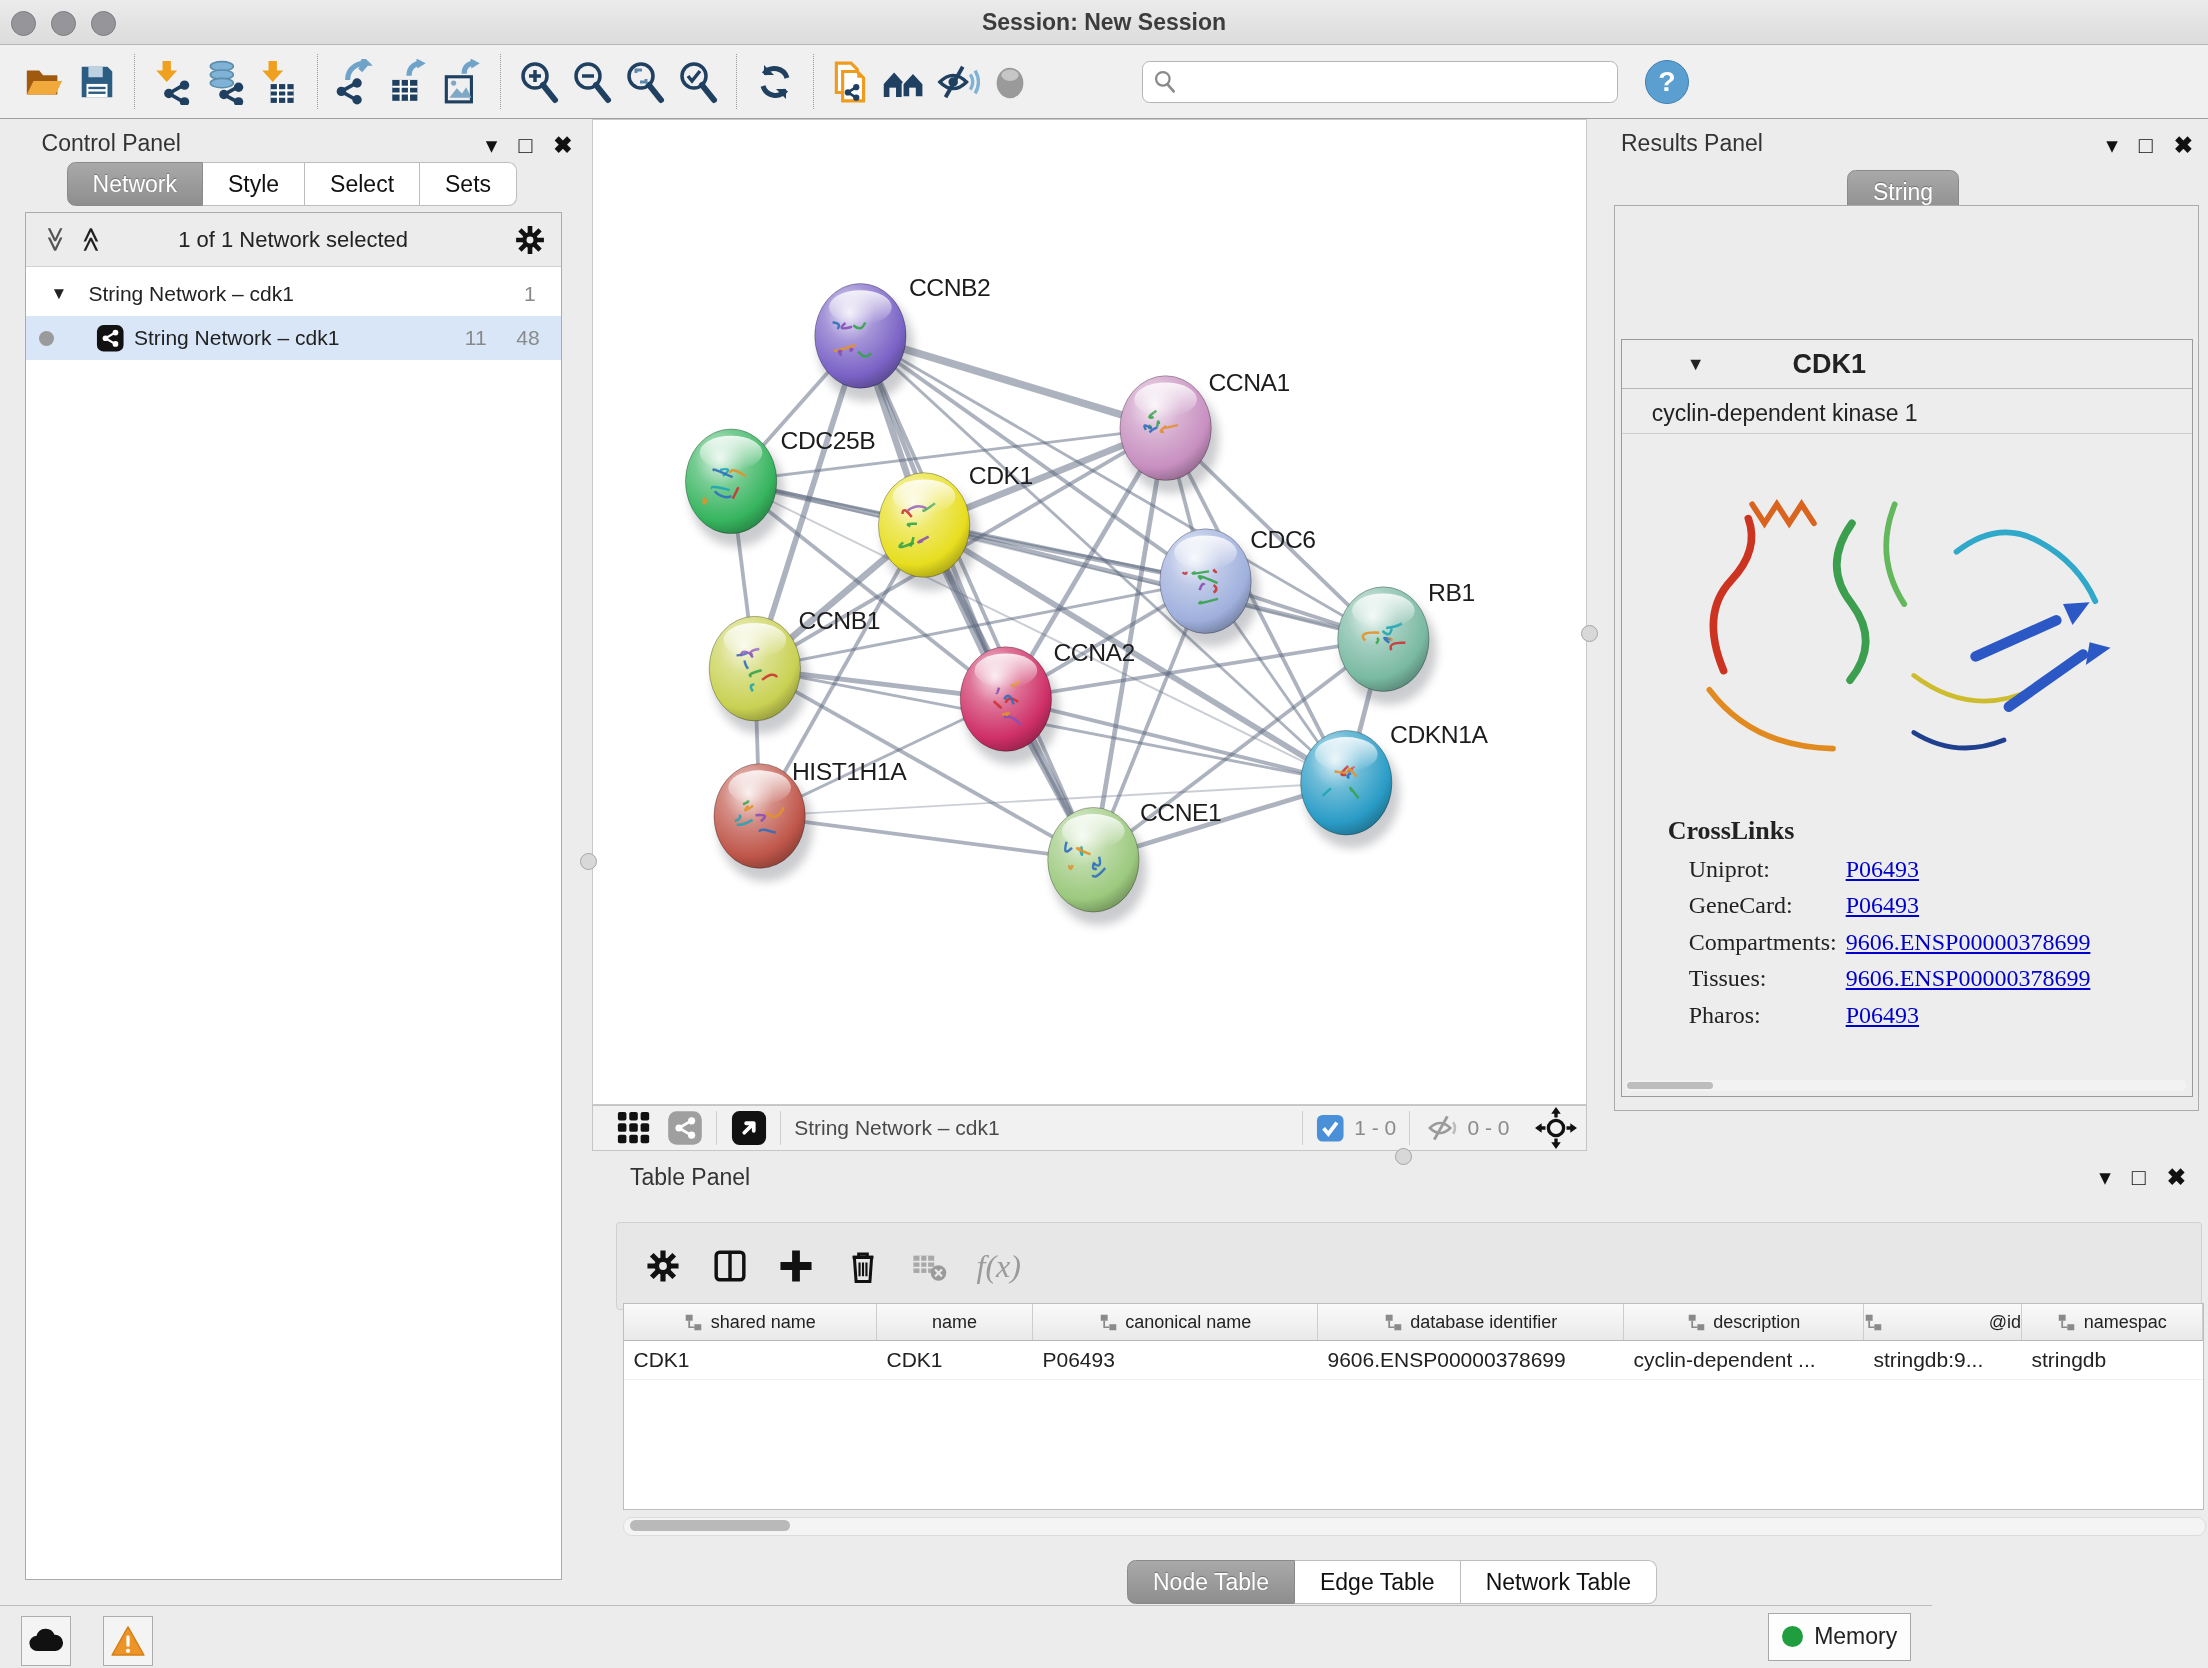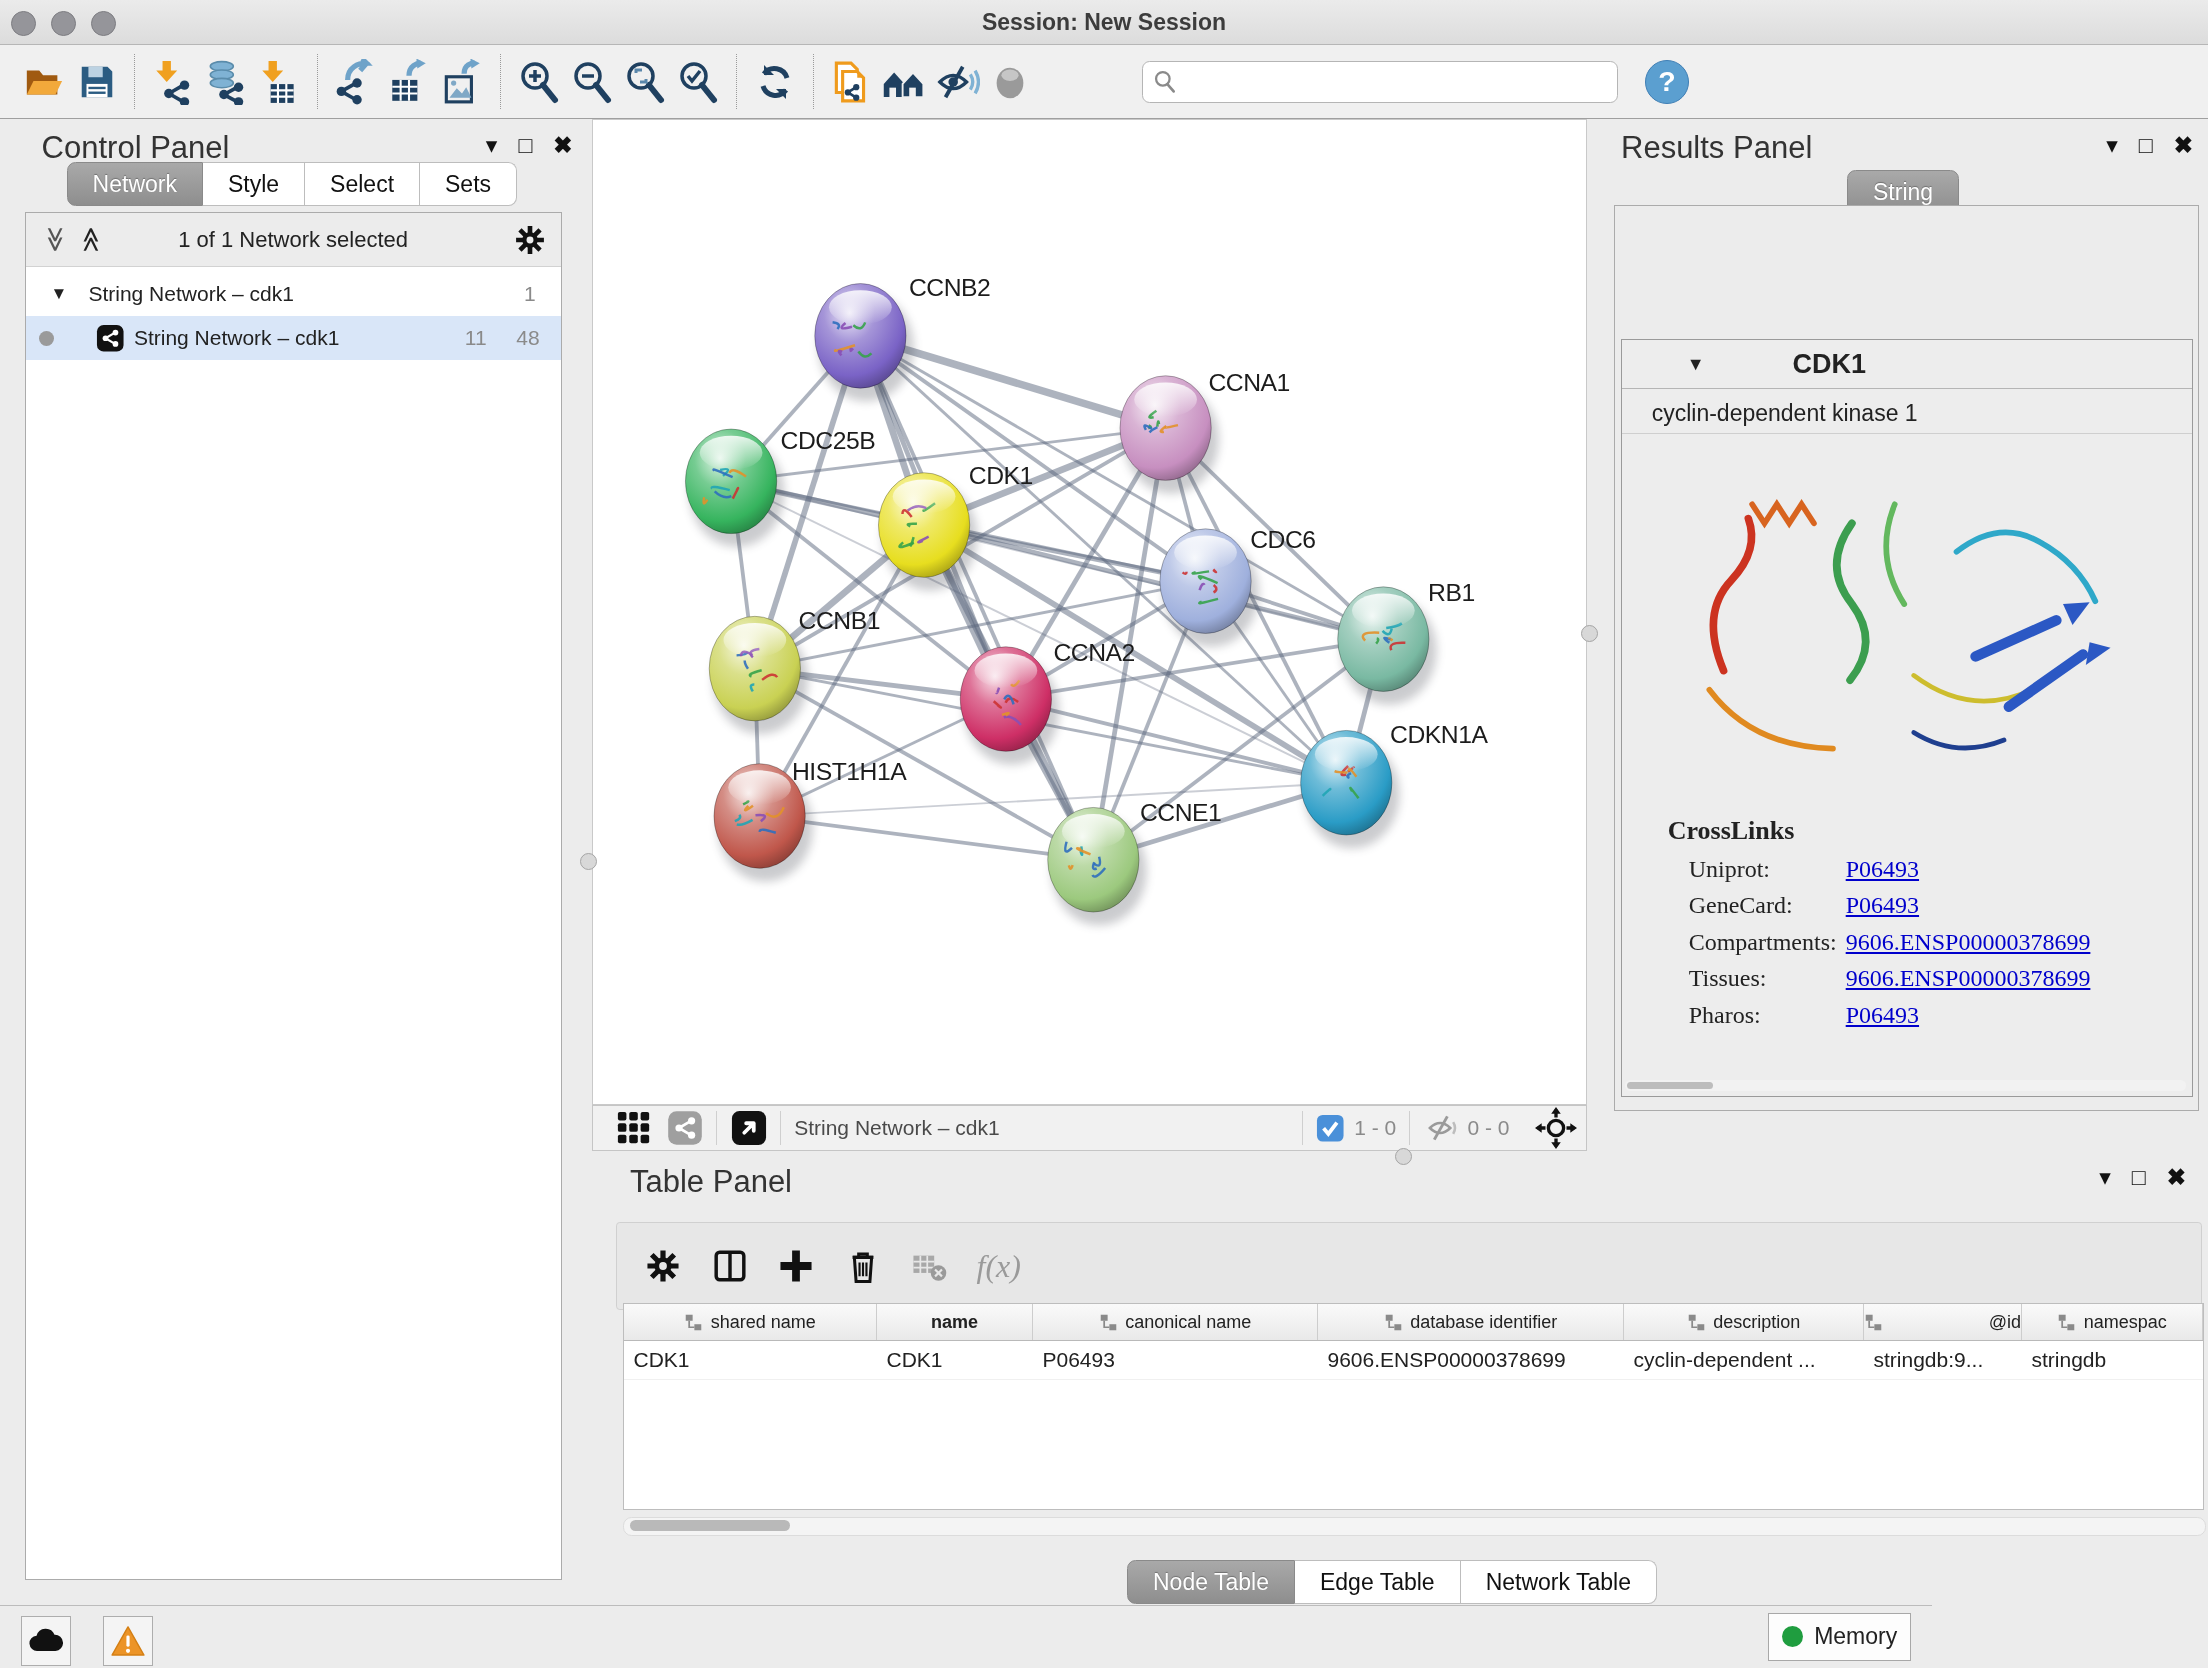--- a/index.html
+++ b/index.html
@@ -19,21 +19,21 @@
   .tbtn{width:53px;height:57px;display:flex;align-items:center;justify-content:center;flex:0 0 auto;}
   .tsep{width:0;height:55px;border-left:1.9px dotted #9a9a9a;margin:0 11.4px;flex:0 0 auto;}
   #search-wrap{margin-left:105px;width:476px;height:42px;background:#fff;border:1px solid #b5b5b5;
       border-radius:7.6px;display:flex;align-items:center;padding:0 9.5px;box-sizing:border-box;}
   #search-wrap input{border:none;outline:none;font-size:21px;width:100%;background:transparent;
       font-family:"Liberation Sans",sans-serif;}
   #help-btn{margin-left:27px;width:42px;height:42px;border-radius:50%;background:#5b9fd0;
       border:1.9px solid #3f7fb5;color:#fff;font-size:28.5px;font-weight:bold;display:flex;
       align-items:center;justify-content:center;}
   
-  .ptitle{font-size:31px;color:#333;}
+  .ptitle{font-size:23px;color:#333;}
   .wctl{position:absolute;top:7.6px;font-size:23px;color:#111;display:flex;gap:21px;align-items:center;}
   .seg{display:flex;}
   .tab{height:42px;padding:0 25px;display:flex;align-items:center;justify-content:center;
       font-size:23px;background:#fff;border:1px solid #bdbdbd;border-left:none;color:#111;}
   .tab.first{border-left:1px solid #bdbdbd;border-radius:8.6px 0 0 8.6px;}
   .tab.last{border-radius:0 8.6px 8.6px 0;}
   .tab.only{border-left:1px solid #9a9a9a;border-radius:8.6px;}
   .tab.sel{background:linear-gradient(#a9a9a9,#8e8e8e);color:#fff;border-color:#8a8a8a;
       text-shadow:0 -1px 1px rgba(0,0,0,.3);}
   .handle{position:absolute;width:15px;height:15px;border-radius:50%;background:#d8d8d8;
@@ -762,21 +762,21 @@
           <div class="th" style="width: 253px;">
             <svg width="19" height="19" viewBox="0 0 22 22">
               <g fill="#8a8a8a">
                 <rect x="2" y="2" width="8" height="7"></rect>
                 <rect x="12" y="13" width="8" height="7"></rect>
               </g>
               <path d="M6 9 v7.5 h6" stroke="#8a8a8a" stroke-width="2" fill="none"></path>
             </svg>
             <span>shared name</span>
           </div>
-          <div class="th" style="width: 156px; font-weight: bold;">
+          <div class="th" style="width: 156px;">
             <span>name</span>
           </div>
           <div class="th" style="width: 285px;">
             <svg width="19" height="19" viewBox="0 0 22 22">
               <g fill="#8a8a8a">
                 <rect x="2" y="2" width="8" height="7"></rect>
                 <rect x="12" y="13" width="8" height="7"></rect>
               </g>
               <path d="M6 9 v7.5 h6" stroke="#8a8a8a" stroke-width="2" fill="none"></path>
             </svg>

